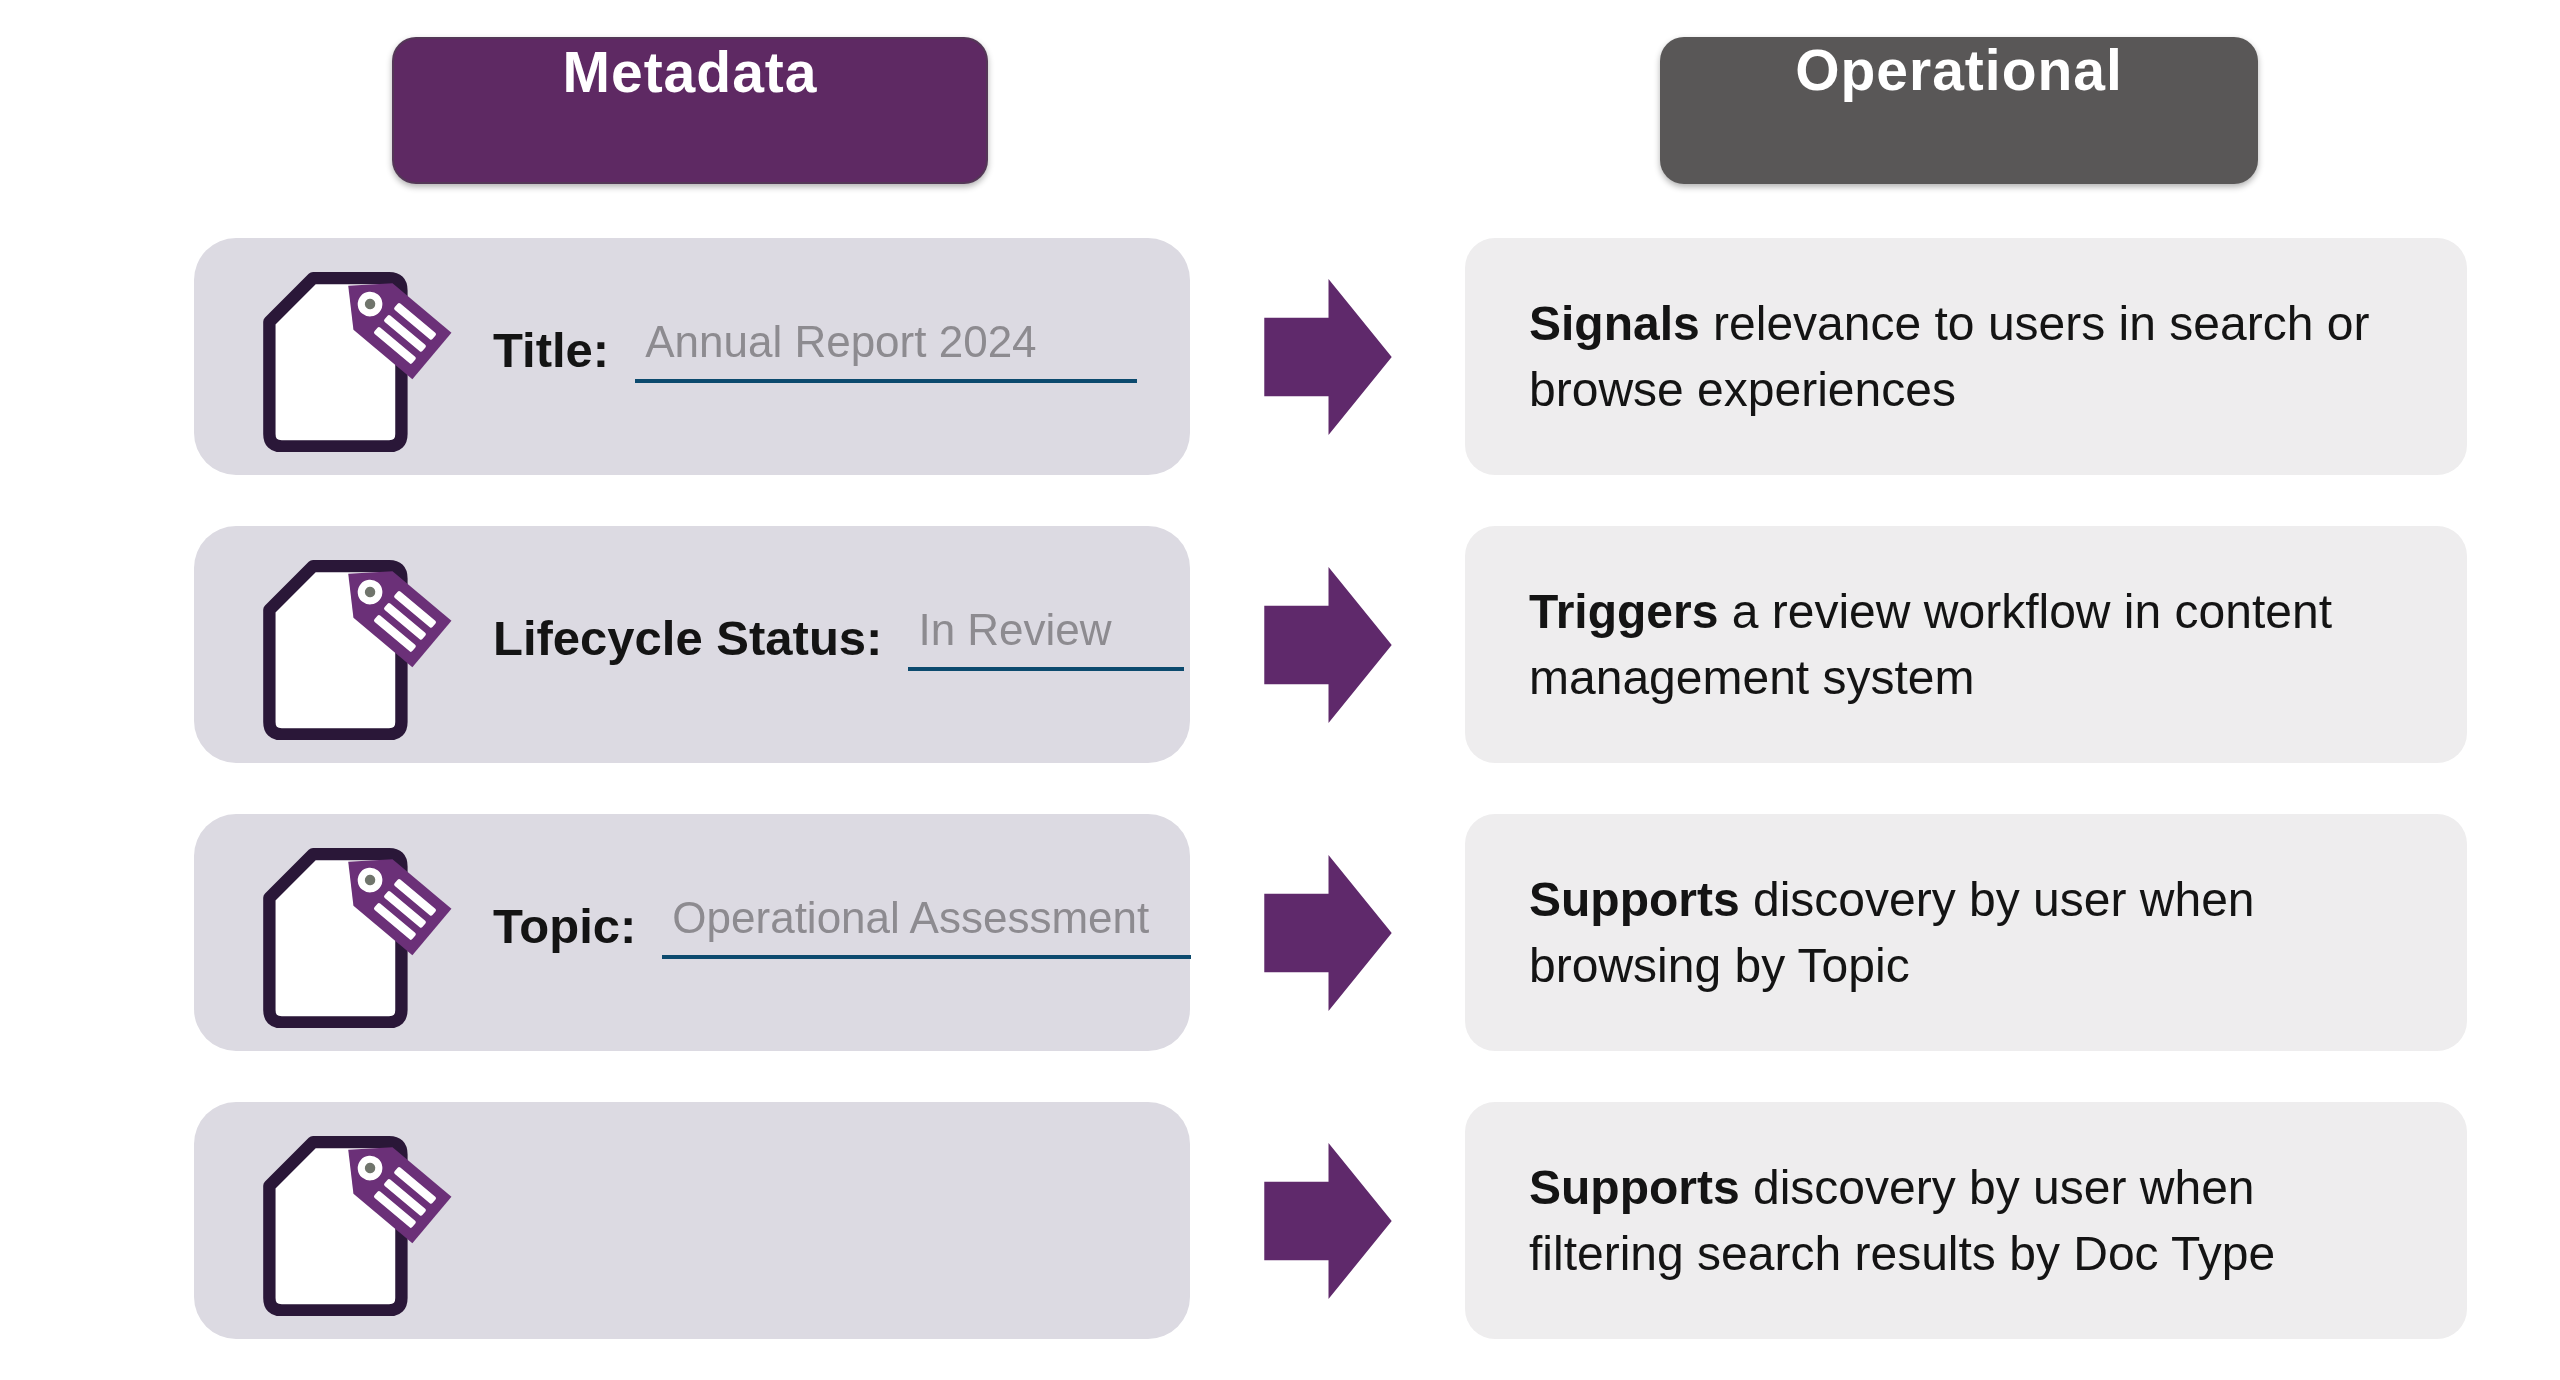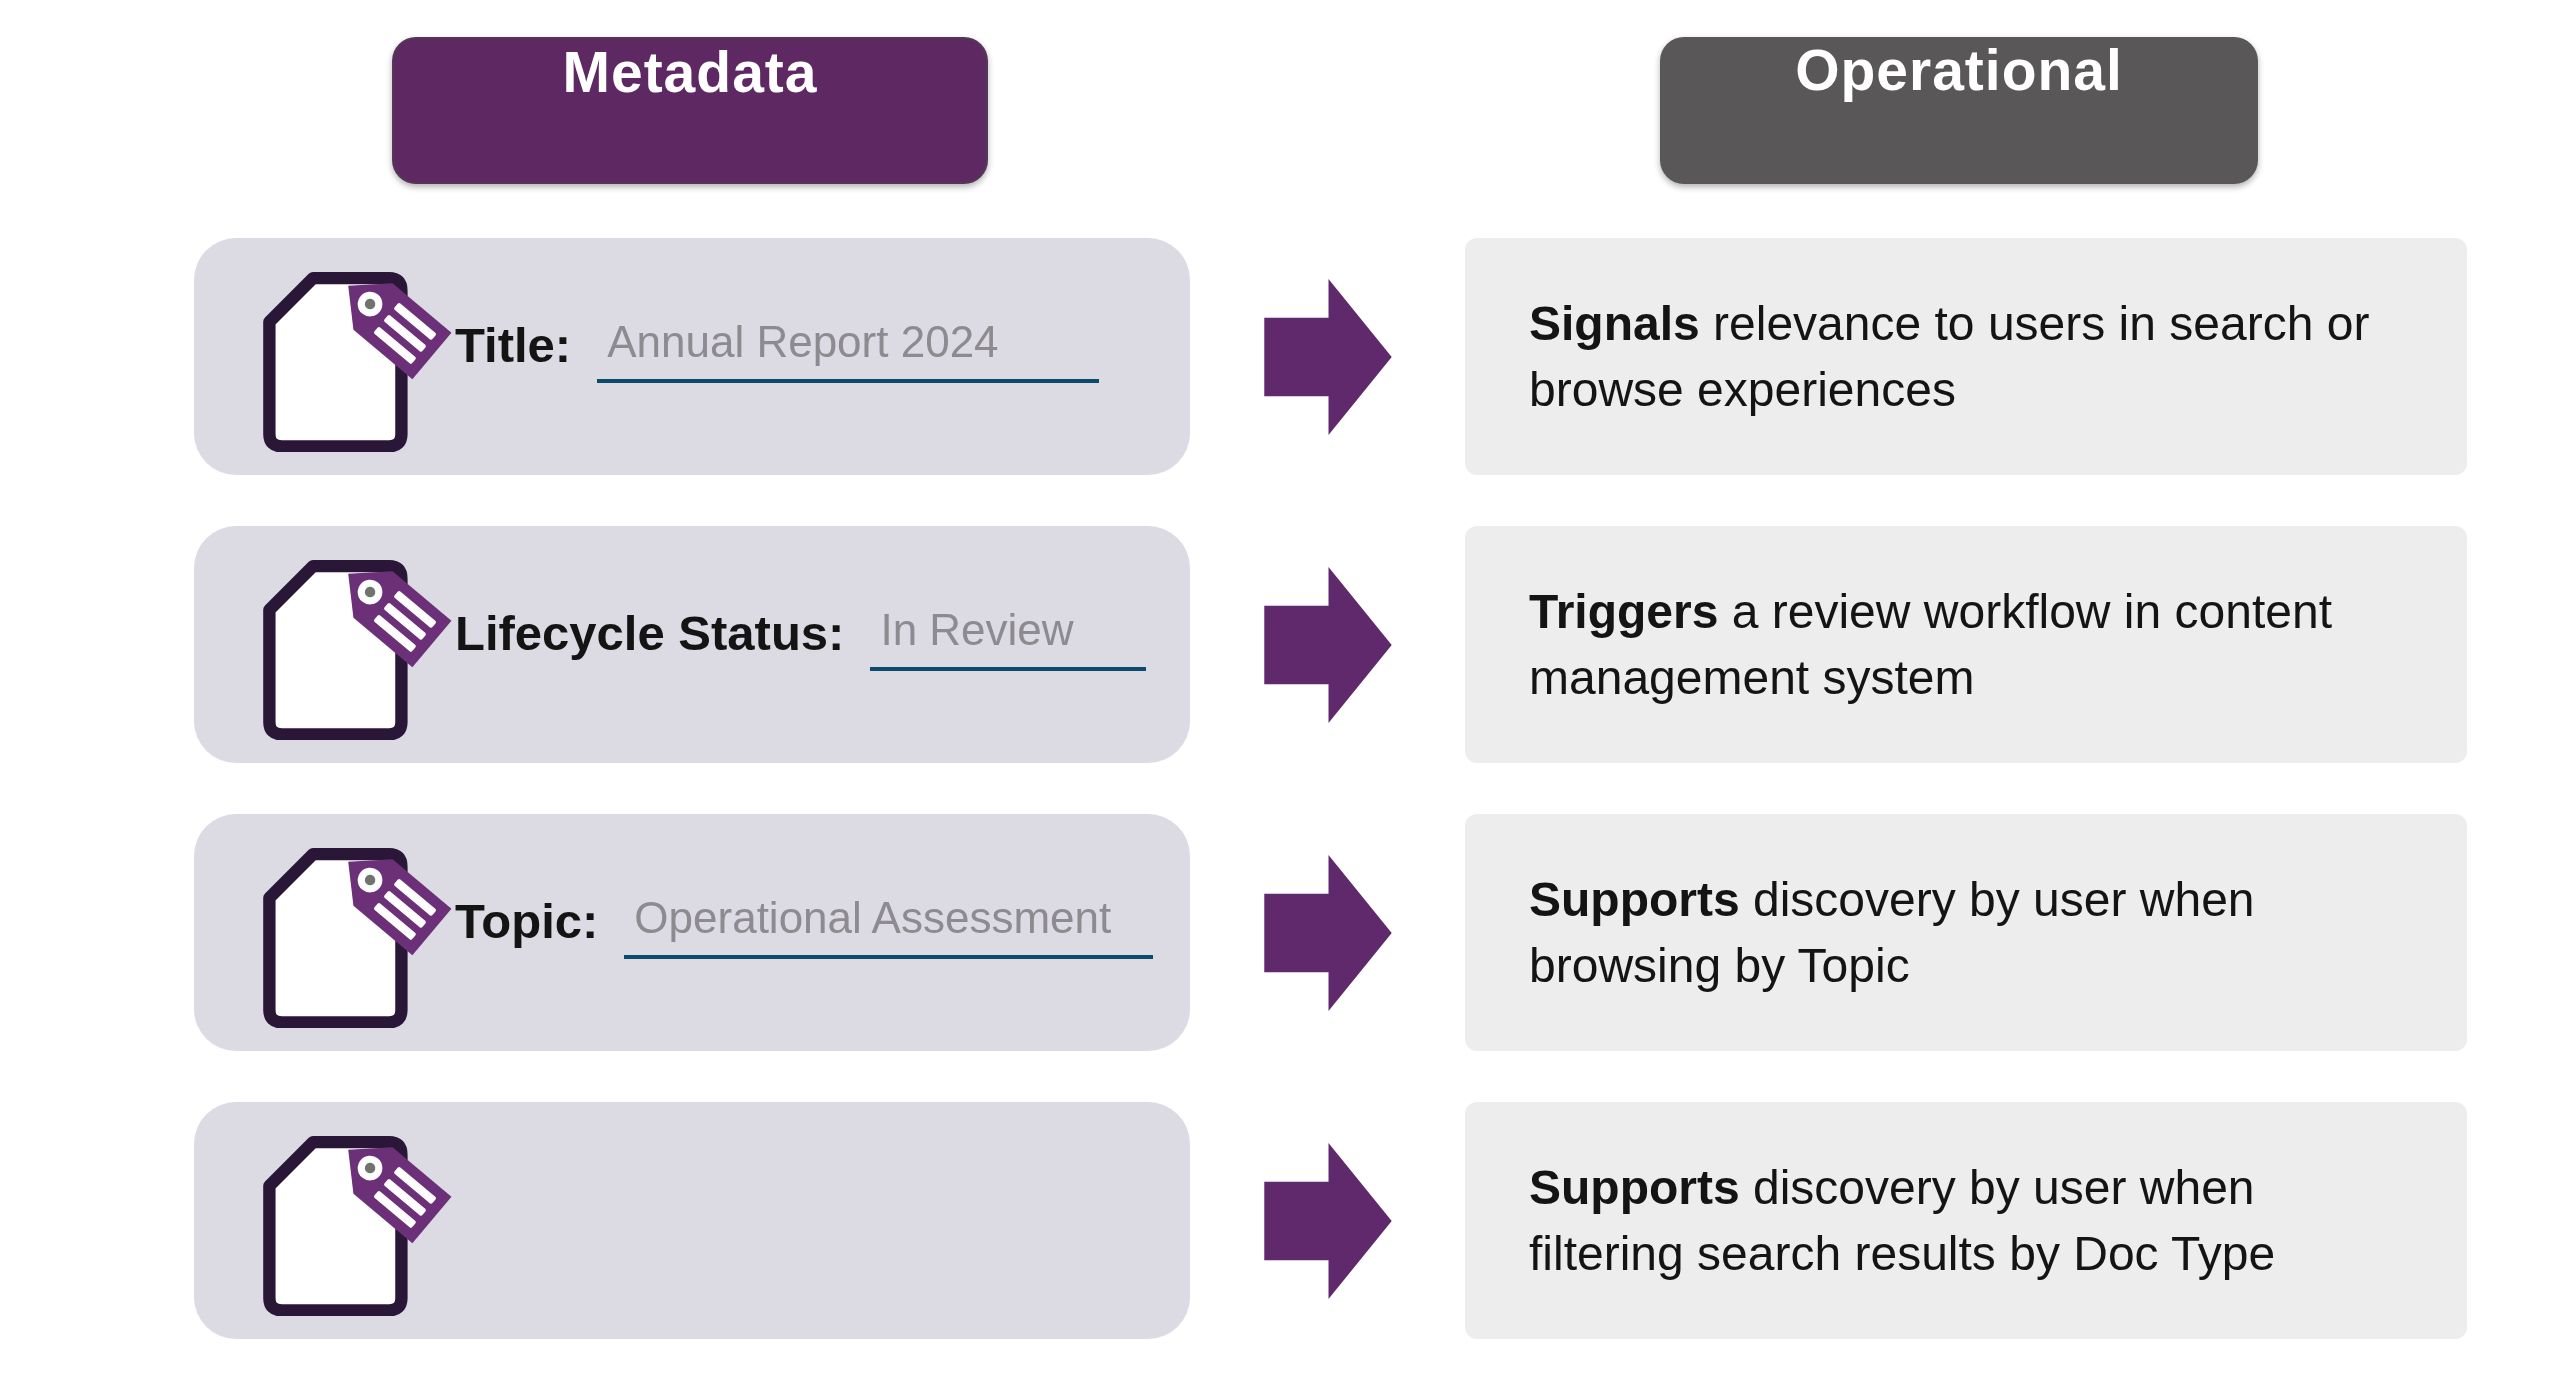--- a/index.html
+++ b/index.html
@@ -29,36 +29,36 @@
   .rows { margin-top: 54px; }
   .row { display: flex; align-items: center; height: 237px; margin: 0 0 51px 194px; }
 
   .meta-card {
     width: 996px; height: 237px; background: #dcdae2; border-radius: 42px;
     display: flex; align-items: center; box-sizing: border-box; padding-left: 56px;
     flex: none;
   }
   .doc-icon { flex: none; width: 205px; height: 190px; }
 
-  .field { display: flex; align-items: flex-start; white-space: nowrap; margin-top: -14px; }
+  .field { display: flex; align-items: center; margin-left: 38px; white-space: nowrap; margin-top: -14px; }
   .field-label { font-weight: bold; font-size: 49px; color: #141414; }
   .field-value {
     font-size: 44px; color: #8d8b90; margin-left: 26px;
     border-bottom: 4px solid #0c4a6e; padding: 0 60px 12px 10px;
   }
   .row:nth-of-type(1) .field-value { padding-right: 100px; }
   .row:nth-of-type(2) .field-value { padding-right: 72px; }
   .row:nth-of-type(3) .field-value { padding-right: 42px; }
   .row:nth-of-type(4) .field-value { padding-right: 92px; }
 
   .arrow-wrap { width: 275px; flex: none; display: flex; align-items: center; justify-content: center; }
   .arrow-svg { width: 132px; height: 156px; }
 
   .desc-card {
-    width: 1002px; height: 237px; background: #eeedee; border-radius: 12px;
+    width: 1002px; height: 237px; background: #eeedee; border-radius: 30px;
     display: flex; align-items: center; box-sizing: border-box; padding: 0 40px 0 64px;
     flex: none;
   }
   .desc-text { font-size: 48px; color: #141414; }
   .desc-line { line-height: 66px; }
   .desc-text b { font-weight: bold; }
 </style>
 </head>
 <body>
 

